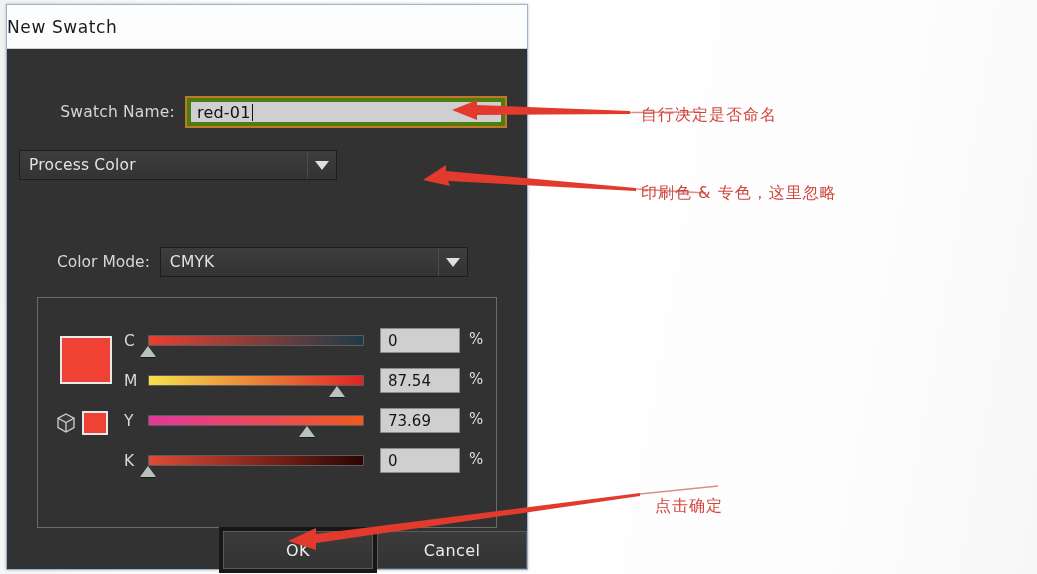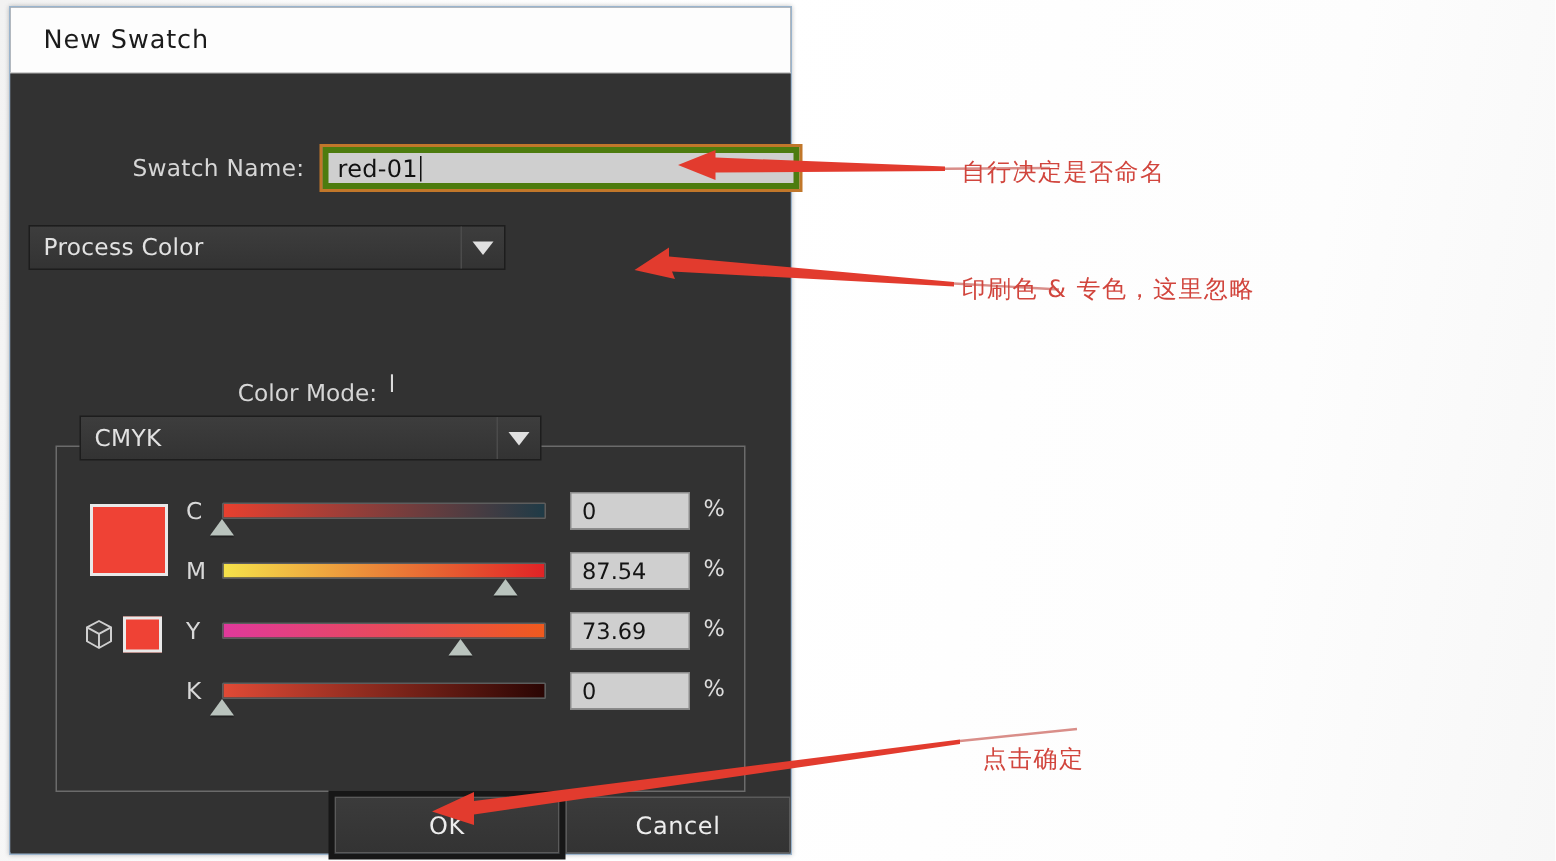--- a/index.html
+++ b/index.html
@@ -33,21 +33,20 @@
     box-sizing: border-box;
     background: #323232;
     box-shadow: 0 0 3px rgba(0,0,0,0.25);
   }
   #titlebar {
     height: 44px;
     background: #fdfdfd;
     border-bottom: 1px solid #cfcfcf;
     display: flex;
     align-items: center;
-    padding-left: 22px;
     box-sizing: border-box;
   }
   #titlebar .title-text {
     font-size: 17px;
     color: #1b1b1b;
     letter-spacing: 0.6px;
     font-family: "DejaVu Sans", sans-serif;
   }
 
   #dialog-body {
@@ -65,21 +64,21 @@
   }
   .field-label {
     color: #d6d6d6;
     font-size: 15.5px;
     font-family: "DejaVu Sans", sans-serif;
     text-align: right;
     letter-spacing: 0.2px;
   }
 
   
-  #row-swatch-name { left: 0; top: 49px; width: 100%; padding-left: 28px; }
+  #row-swatch-name { left: 0; top: 49px; width: 100%; }
   #row-swatch-name .field-label { width: 168px; }
   #swatch-name-input {
     margin-left: 12px;
     width: 318px;
     height: 28px;
     box-sizing: border-box;
     background: #cfcfcf;
     border: 4px solid #4d7c0f;
     outline: 2px solid #c1772a;
     outline-offset: 0px;
@@ -165,21 +164,20 @@
     box-sizing: border-box;
   }
   
   #row-color-mode {
     position: absolute;
     left: 44px;
     top: 198px;
     display: flex;
     align-items: center;
     z-index: 4;
-    flex-direction: column;
   }
   #row-color-mode .mode-label {
     font-size: 15.5px;
     color: #d6d6d6;
     font-family: "DejaVu Sans", sans-serif;
     background: #323232;
     padding: 0 8px 0 6px;
     line-height: 30px;
   }
   #color-mode-combo { width: 308px; margin-left: 2px; }

